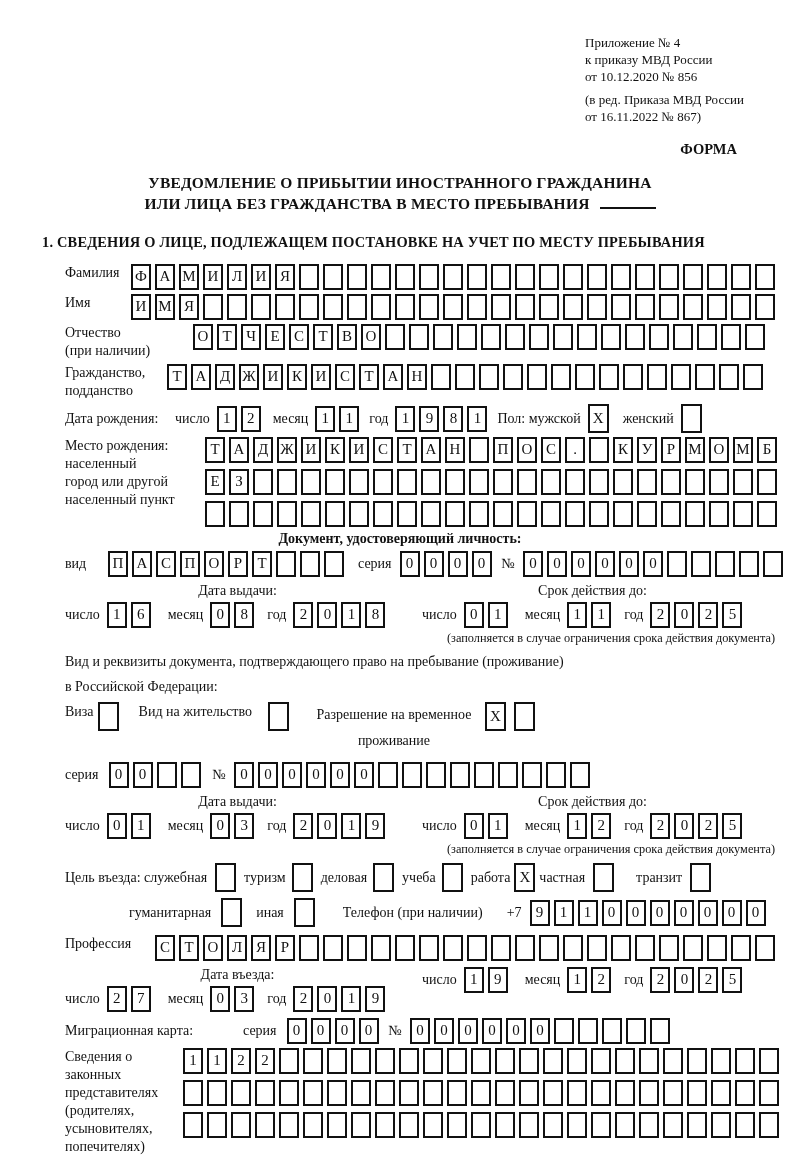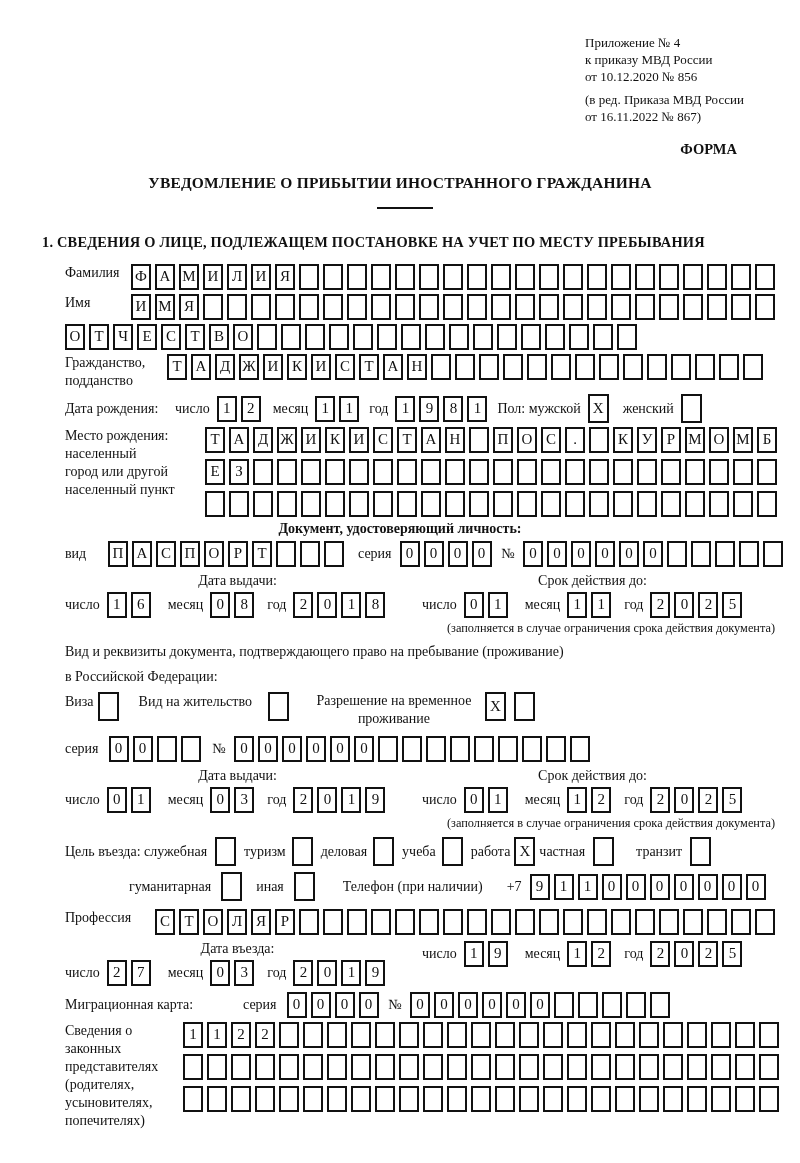--- a/index.html
+++ b/index.html
@@ -44,40 +44,40 @@
   .dfields{display:flex;align-items:center;gap:7px;margin-top:2px;font-size:14px;}
   .dleft .dfields{justify-content:flex-start;}
   .dright .dfields{justify-content:flex-start;margin-left:12px;}
   .dnote{font-size:12.3px;text-align:right;margin-top:3px;}
   .g{display:flex;gap:7px;align-items:center;}
   
   .plain{font-size:14px;line-height:19px;}
   .inline{display:flex;align-items:flex-start;flex-wrap:nowrap;}
   .inline .t{font-size:14px;line-height:19px;white-space:nowrap;}
   .dochead{font-weight:bold;font-size:14px;text-align:center;margin:2px 40px 4px 0;}
-  .cbblock{font-size:14px;line-height:18px;text-align:center;}
+  .cbblock{font-size:14px;line-height:26px;text-align:center;}
   .mt2{margin-top:2px;} .mt6{margin-top:6px;} .mt8{margin-top:8px;}
 </style>
 </head>
 <body>
 
 <div class="hdr">
   <div>Приложение № 4</div>
   <div>к приказу МВД России</div>
   <div>от 10.12.2020 № 856</div>
   <div class="sub">
     <div>(в ред. Приказа МВД России</div>
     <div>от 16.11.2022 № 867)</div>
   </div>
 </div>
 <div class="forma">ФОРМА</div>
 
 <div class="titlewrap">
   <div>УВЕДОМЛЕНИЕ О ПРИБЫТИИ ИНОСТРАННОГО ГРАЖДАНИНА</div>
-  <div><span class="blank"></span></div>
+  <div><span>ИЛИ ЛИЦА БЕЗ ГРАЖДАНСТВА В МЕСТО ПРЕБЫВАНИЯ</span><span class="blank"></span></div>
 </div>
 
 <div class="s1">1. СВЕДЕНИЯ О ЛИЦЕ, ПОДЛЕЖАЩЕМ ПОСТАНОВКЕ НА УЧЕТ ПО МЕСТУ ПРЕБЫВАНИЯ</div>
 
 <div class="row">
   <span class="lbl w1">Фамилия</span>
   <span class="cellrow">
       <span class="cell">Ф</span>
       <span class="cell">А</span>
       <span class="cell">М</span>
@@ -135,20 +135,24 @@
       <span class="cell"></span>
       <span class="cell"></span>
       <span class="cell"></span>
       <span class="cell"></span>
       <span class="cell"></span>
       <span class="cell"></span>
     </span>
 </div>
 
 <div class="row">
+  <span class="lbl w2">
+    <div>Отчество</div>
+    <div>(при наличии)</div>
+  </span>
   <span class="cellrow">
       <span class="cell">О</span>
       <span class="cell">Т</span>
       <span class="cell">Ч</span>
       <span class="cell">Е</span>
       <span class="cell">С</span>
       <span class="cell">Т</span>
       <span class="cell">В</span>
       <span class="cell">О</span>
       <span class="cell"></span>

